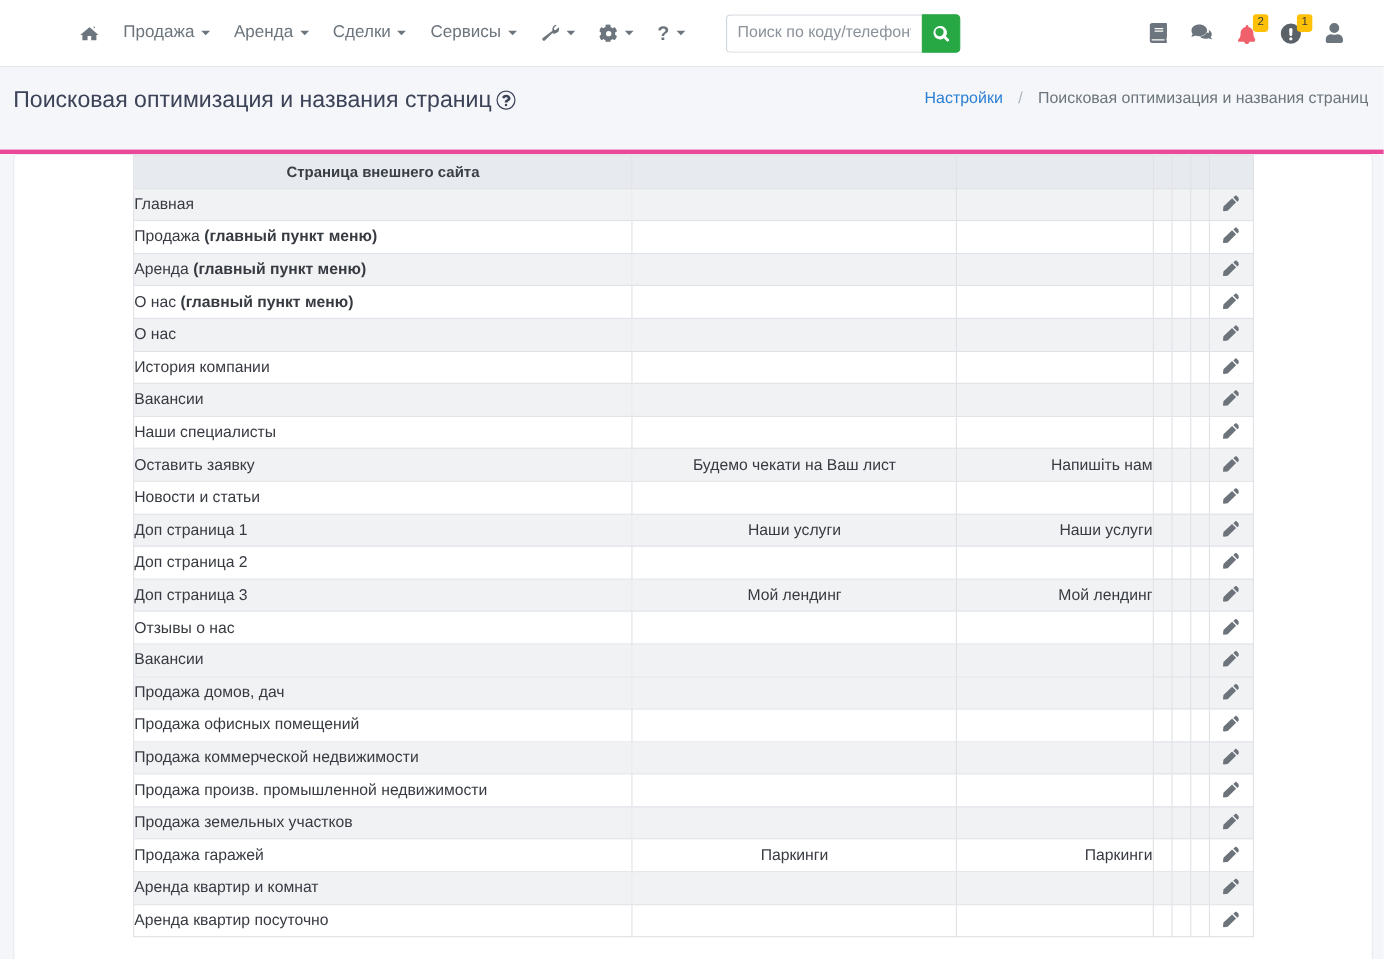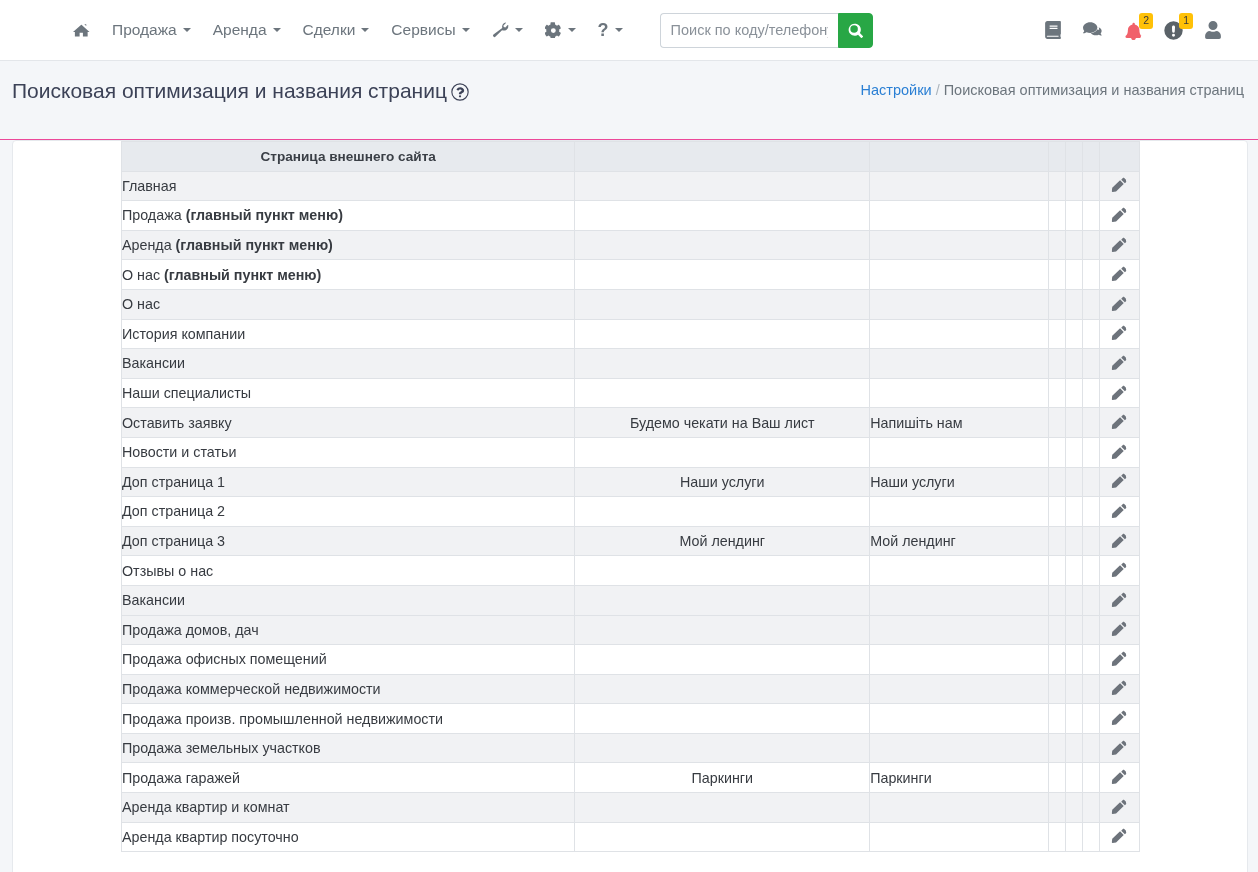--- a/index.html
+++ b/index.html
@@ -105,40 +105,40 @@
     font-weight: 400;
   }
 
   
   .page-header {
     background: #f4f6f9;
     padding: 16px 14px 16px 12px;
     display: flex;
     align-items: flex-start;
     min-height: 79px;
-    border-bottom: 1px solid #ec4899;
+    border-bottom: 4px solid #ec4899;
   }
   .page-title {
     font-size: 21px;
     color: #3c4257;
     font-weight: 400;
     line-height: 1.33;
     max-width: 440px;
     display: inline;
   }
   .help-icon {
     display: inline-block;
     vertical-align: -3px;
     margin-left: 4px;
   }
   .breadcrumb {
     margin-left: auto;
     display: flex;
     align-items: center;
-    gap: 4px;
+    gap: 14px;
     font-size: 14.5px;
     padding-top: 5px;
     white-space: nowrap;
   }
   .breadcrumb a { color: #2a7fd4; text-decoration: none; cursor: pointer; }
   .breadcrumb .sep { color: #adb5bd; }
   .breadcrumb .current { color: #6c757d; }
 
   
   .content-area {
@@ -179,21 +179,21 @@
     color: #3a3f46;
     text-align: center;
     height: 32px;
     padding: 0 6px;
   }
   tbody tr.odd td { background: #f1f2f4; }
   tbody tr.even td { background: #ffffff; }
 
   td.c-page  { padding-left: 8px; text-align: left;   white-space: nowrap; overflow: hidden; }
   td.c-title { text-align: center; padding: 0 6px; white-space: nowrap; overflow: hidden; }
-  td.c-h1    { text-align: left; padding: 0 6px; white-space: nowrap; overflow: hidden; }
+  td.c-h1    { text-align: right; padding: 0 6px; white-space: nowrap; overflow: hidden; }
   td.c-n     { }
   td.c-edit  { text-align: center; }
 
   .col-page  { width: 452px; }
   .col-title { width: 294px; }
   .col-h1    { width: 178px; }
   .col-n     { width: 17px; }
   .col-edit  { width: 40px; }
 
   .bold-note { font-weight: bold; }

